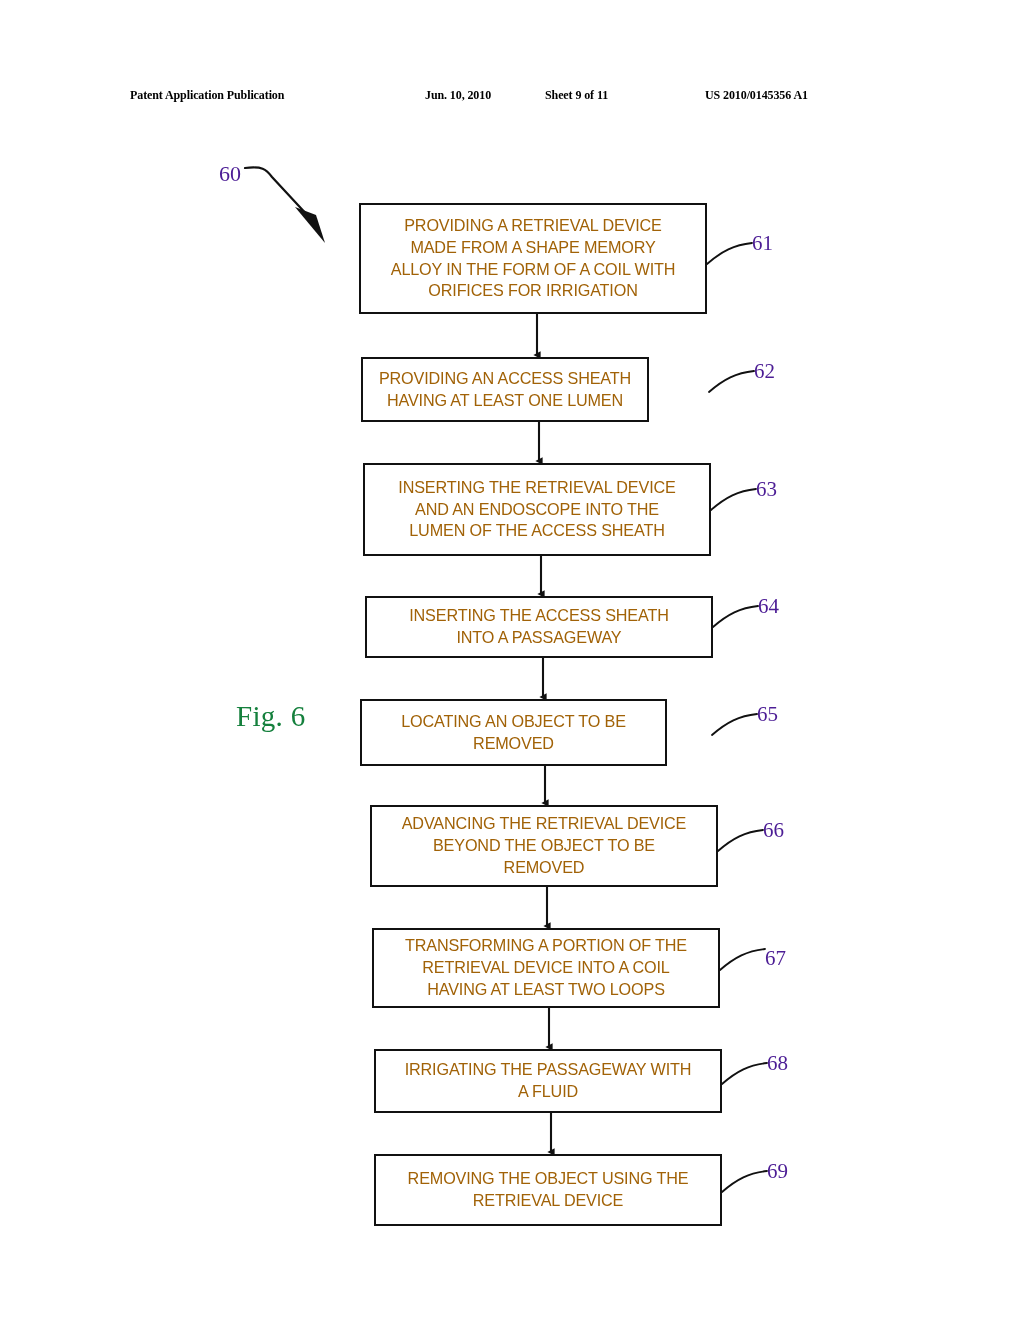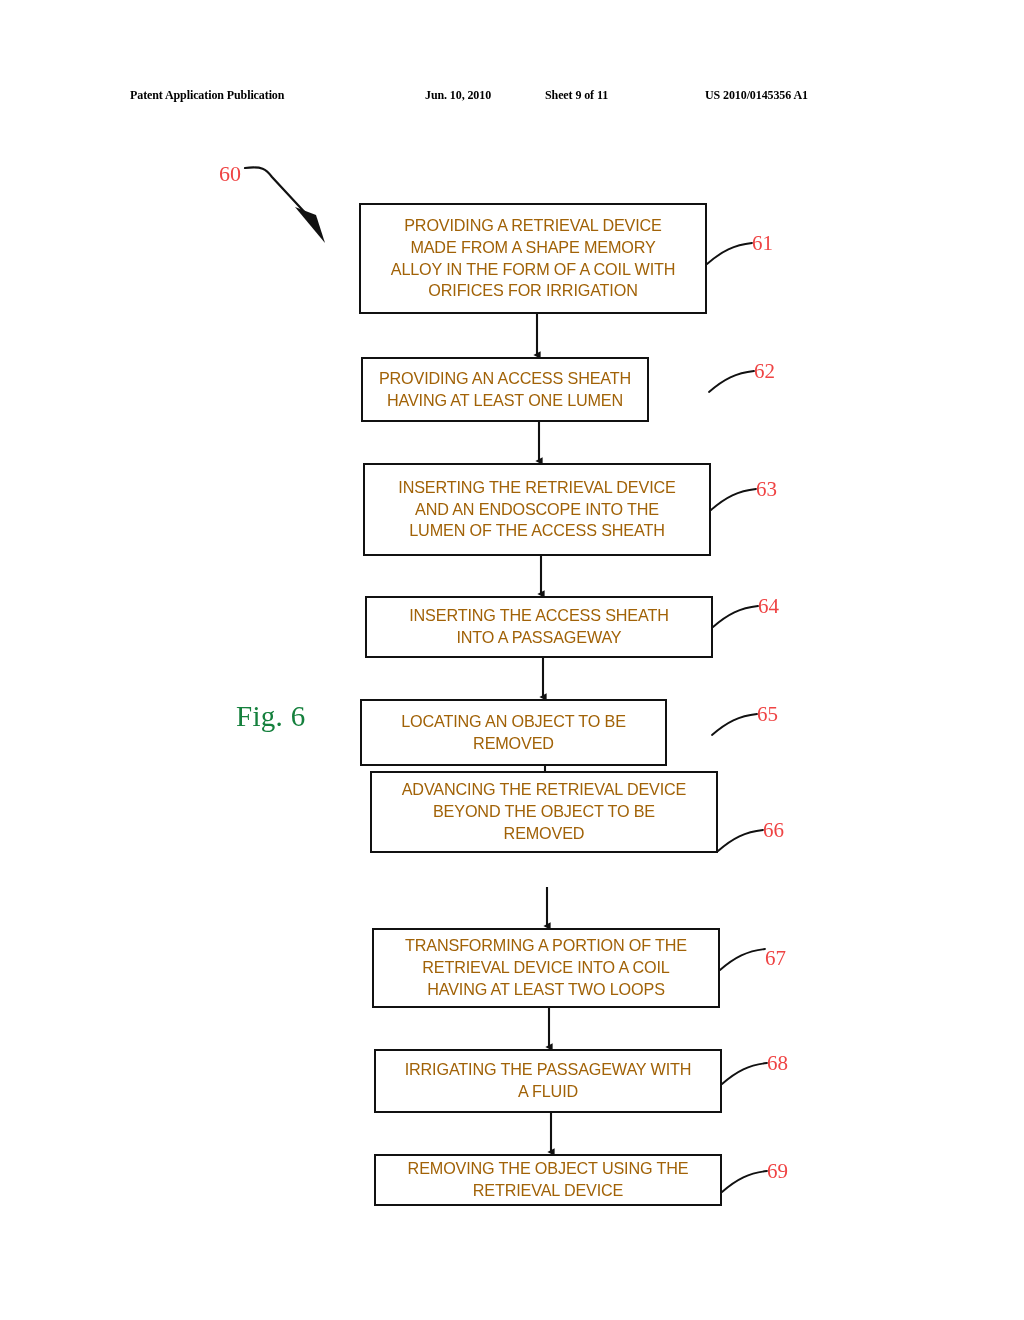--- a/index.html
+++ b/index.html
@@ -76,21 +76,21 @@
     color: #a16207;
     padding: 0 6px;
     white-space: pre-line;
   }
 
   
   .ref {
     position: absolute;
     font-family: "Liberation Serif", serif;
     font-size: 21px;
-    color: #ef4444;
+    color: #4c1d95;
     z-index: 4;
     white-space: nowrap;
   }
 
   
   .fig-label {
     position: absolute;
     left: 236px;
     top: 700px;
     font-family: "Liberation Serif", serif;
@@ -179,39 +179,39 @@
 INTO A PASSAGEWAY</span>
   </div>
   <div class="ref" style="left:758px; top:594px;">64</div>
 
   <div class="node" style="left:360px; top:699px; width:307px; height:67px;">
     <span class="txt">LOCATING AN OBJECT TO BE
 REMOVED</span>
   </div>
   <div class="ref" style="left:757px; top:702px;">65</div>
 
-  <div class="node" style="left:370px; top:771px; width:348px; height:82px;">
+  <div class="node" style="left:370px; top:805px; width:348px; height:82px;">
     <span class="txt">ADVANCING THE RETRIEVAL DEVICE
 BEYOND THE OBJECT TO BE
 REMOVED</span>
   </div>
   <div class="ref" style="left:763px; top:818px;">66</div>
 
   <div class="node" style="left:372px; top:928px; width:348px; height:80px;">
     <span class="txt">TRANSFORMING A PORTION OF THE
 RETRIEVAL DEVICE INTO A COIL
 HAVING AT LEAST TWO LOOPS</span>
   </div>
   <div class="ref" style="left:765px; top:937px;margin-top:9px;">67</div>
 
   <div class="node" style="left:374px; top:1049px; width:348px; height:64px;">
     <span class="txt">IRRIGATING THE PASSAGEWAY WITH
 A FLUID</span>
   </div>
   <div class="ref" style="left:767px; top:1051px;">68</div>
 
-  <div class="node" style="left:374px; top:1154px; width:348px; height:52px;justify-content:center;">
+  <div class="node" style="left:374px; top:1154px; width:348px; height:72px;justify-content:center;">
     <span class="txt">REMOVING THE OBJECT USING THE
 RETRIEVAL DEVICE</span>
   </div>
   <div class="ref" style="left:767px; top:1159px;">69</div>
 
 </div>
 
 </body></html>

